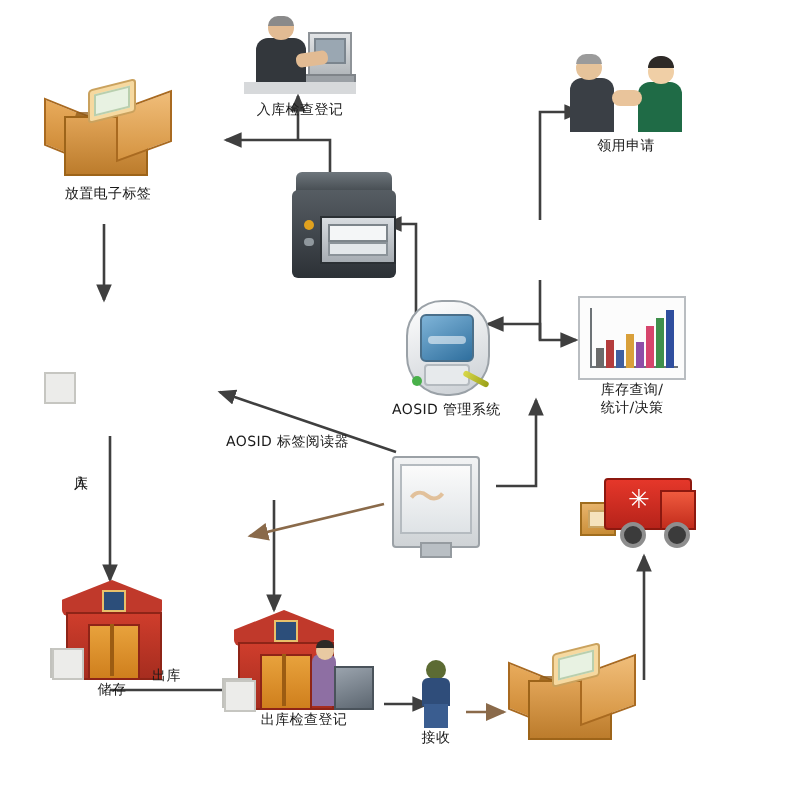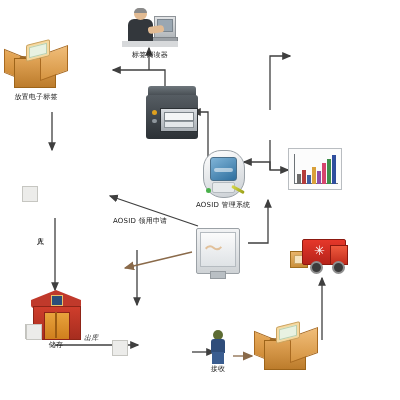--- a/index.html
+++ b/index.html
@@ -230,21 +230,21 @@
       <path name="recv" d="M233,356 L252,356" stroke="#8a6a4a" marker-end="url(#ahb)"></path>
 
       <path d="M322,340 L322,278"></path>
 
       <path d="M198,226 L110,196"></path>
 
       <path d="M192,252 L125,268" stroke="#8a6a4a" marker-end="url(#ahb)"></path>
     </g>
   </svg>
 
-  <div class="node" style="left:4px;top:40px;">
+  <div class="node" style="left:22px;top:40px;">
     <div class="art carton">
       <div class="flapL"></div>
         <div class="inner"></div>
         <div class="body"></div>
       <div class="flapR"></div>
         <div class="tag"></div>
         <div class="tagin"></div>
     </div>
     <div class="cap">放置电子标签</div>
   </div>
@@ -253,35 +253,47 @@
     <div class="art deskduo">
       <div class="pcbox"></div>
         <div class="pcscr"></div>
         <div class="pcbase"></div>
       <div class="b1"></div>
         <div class="h1"></div>
         <div class="hair"></div>
       <div class="arm"></div>
         <div class="desk"></div>
     </div>
-    <div class="cap">标签阅读器</div>
+    <div class="cap">入库检查登记</div>
   </div>
 
   <div class="node" style="left:144px;top:86px;">
     <div class="art printer">
       <div class="shellTop"></div>
         <div class="shell"></div>
         <div class="face"></div>
       <div class="slot"></div>
         <div class="slot2"></div>
         <div class="btn"></div>
         <div class="btn2"></div>
     </div>
   </div>
 
+  <div class="node" style="left:286px;top:28px;">
+    <div class="art hands">
+      <div class="ba"></div>
+        <div class="ha"></div>
+        <div class="hah"></div>
+      <div class="bb"></div>
+        <div class="hb"></div>
+        <div class="hbh"></div>
+        <div class="shake"></div>
+    </div>
+    <div class="cap">领用申请</div>
+  </div>
 
 
   <div class="node" style="left:196px;top:148px;align-items:center;">
     <div class="art pda">
       <div class="bodyp"></div>
         <div class="scr">
           <i></i>
         </div>
         <div class="kb"></div>
       <div class="ant"></div>
@@ -296,46 +308,65 @@
         <div class="axis"></div>
       <div class="bar" style="left:8px;height:10px;background:#6b6b6b;"></div>
       <div class="bar" style="left:13px;height:14px;background:#b43c3c;"></div>
       <div class="bar" style="left:18px;height:9px;background:#3f5fa0;"></div>
       <div class="bar" style="left:23px;height:17px;background:#d9a03a;"></div>
       <div class="bar" style="left:28px;height:13px;background:#8e4ea8;"></div>
       <div class="bar" style="left:33px;height:21px;background:#d6456d;"></div>
       <div class="bar" style="left:38px;height:25px;background:#3f8f4b;"></div>
       <div class="bar" style="left:43px;height:29px;background:#2f4e9e;"></div>
     </div>
+    <div class="cap two" style="width:56px;">
+      <span>库存查询/</span><br>
+      <span>统计/决策</span>
+    </div>
   </div>
 
 
   <div class="node" style="left:196px;top:228px;">
     <div class="art reader">
       <div class="frame"></div>
         <div class="panel"></div>
         <div class="wave">〜</div>
         <div class="foot"></div>
     </div>
   </div>
-  <div class="cap" style="position:absolute;left:113px;top:216px;">AOSID 领用申请</div>
+  <div class="cap" style="position:absolute;left:113px;top:216px;">AOSID 标签阅读器</div>
 
 
   <div class="node" style="left:30px;top:290px;">
     <div class="art barn">
       <div class="roof"></div>
         <div class="wall"></div>
         <div class="win"></div>
       <div class="door"></div>
         <div class="dv"></div>
         <div class="pal"></div>
     </div>
     <div class="cap">储存</div>
   </div>
 
+  <div class="node" style="left:116px;top:305px;">
+    <div class="art barn" style="width:72px;">
+      <div class="roof"></div>
+        <div class="wall"></div>
+        <div class="win"></div>
+      <div class="door"></div>
+        <div class="dv"></div>
+        <div class="pal"></div>
+      <div style="position:absolute;left:40px;top:22px;width:12px;height:26px;background:#8e6fa3;border-radius:4px 4px 0 0;"></div>
+      <div style="position:absolute;left:42px;top:16px;width:9px;height:9px;border-radius:50%;background:#e8c9a2;"></div>
+      <div style="position:absolute;left:42px;top:15px;width:9px;height:4px;border-radius:5px 5px 0 0;background:#2e2a27;"></div>
+      <div style="position:absolute;left:51px;top:28px;width:18px;height:20px;background:linear-gradient(160deg,#9aa3ad,#5c6670);border:1px solid #4a535b;"></div>
+    </div>
+    <div class="cap">出库检查登记</div>
+  </div>
 
   <div class="node" style="left:208px;top:330px;">
     <div class="art person">
       <div class="head"></div>
         <div class="torso"></div>
         <div class="legs"></div>
     </div>
     <div class="cap">接收</div>
   </div>
 
@@ -357,19 +388,19 @@
         </div>
       <div class="cargo"></div>
         <div class="cab"></div>
       <div class="star">✳</div>
       <div class="w1"></div>
         <div class="w2"></div>
     </div>
   </div>
 
   <div class="edgelab vert" style="left:36px;top:232px;">入库</div>
-  <div class="edgelab" style="left:84px;top:333px;font-style:italic;">出库</div>
+  <div class="edgelab" style="left:76px;top:333px;">出库</div>
 
   <div class="pallet" style="position:absolute;left:22px;top:186px;"></div>
   <div class="pallet" style="position:absolute;left:26px;top:324px;"></div>
   <div class="pallet" style="position:absolute;left:112px;top:340px;"></div>
 
 </div>
 
 </body></html>

